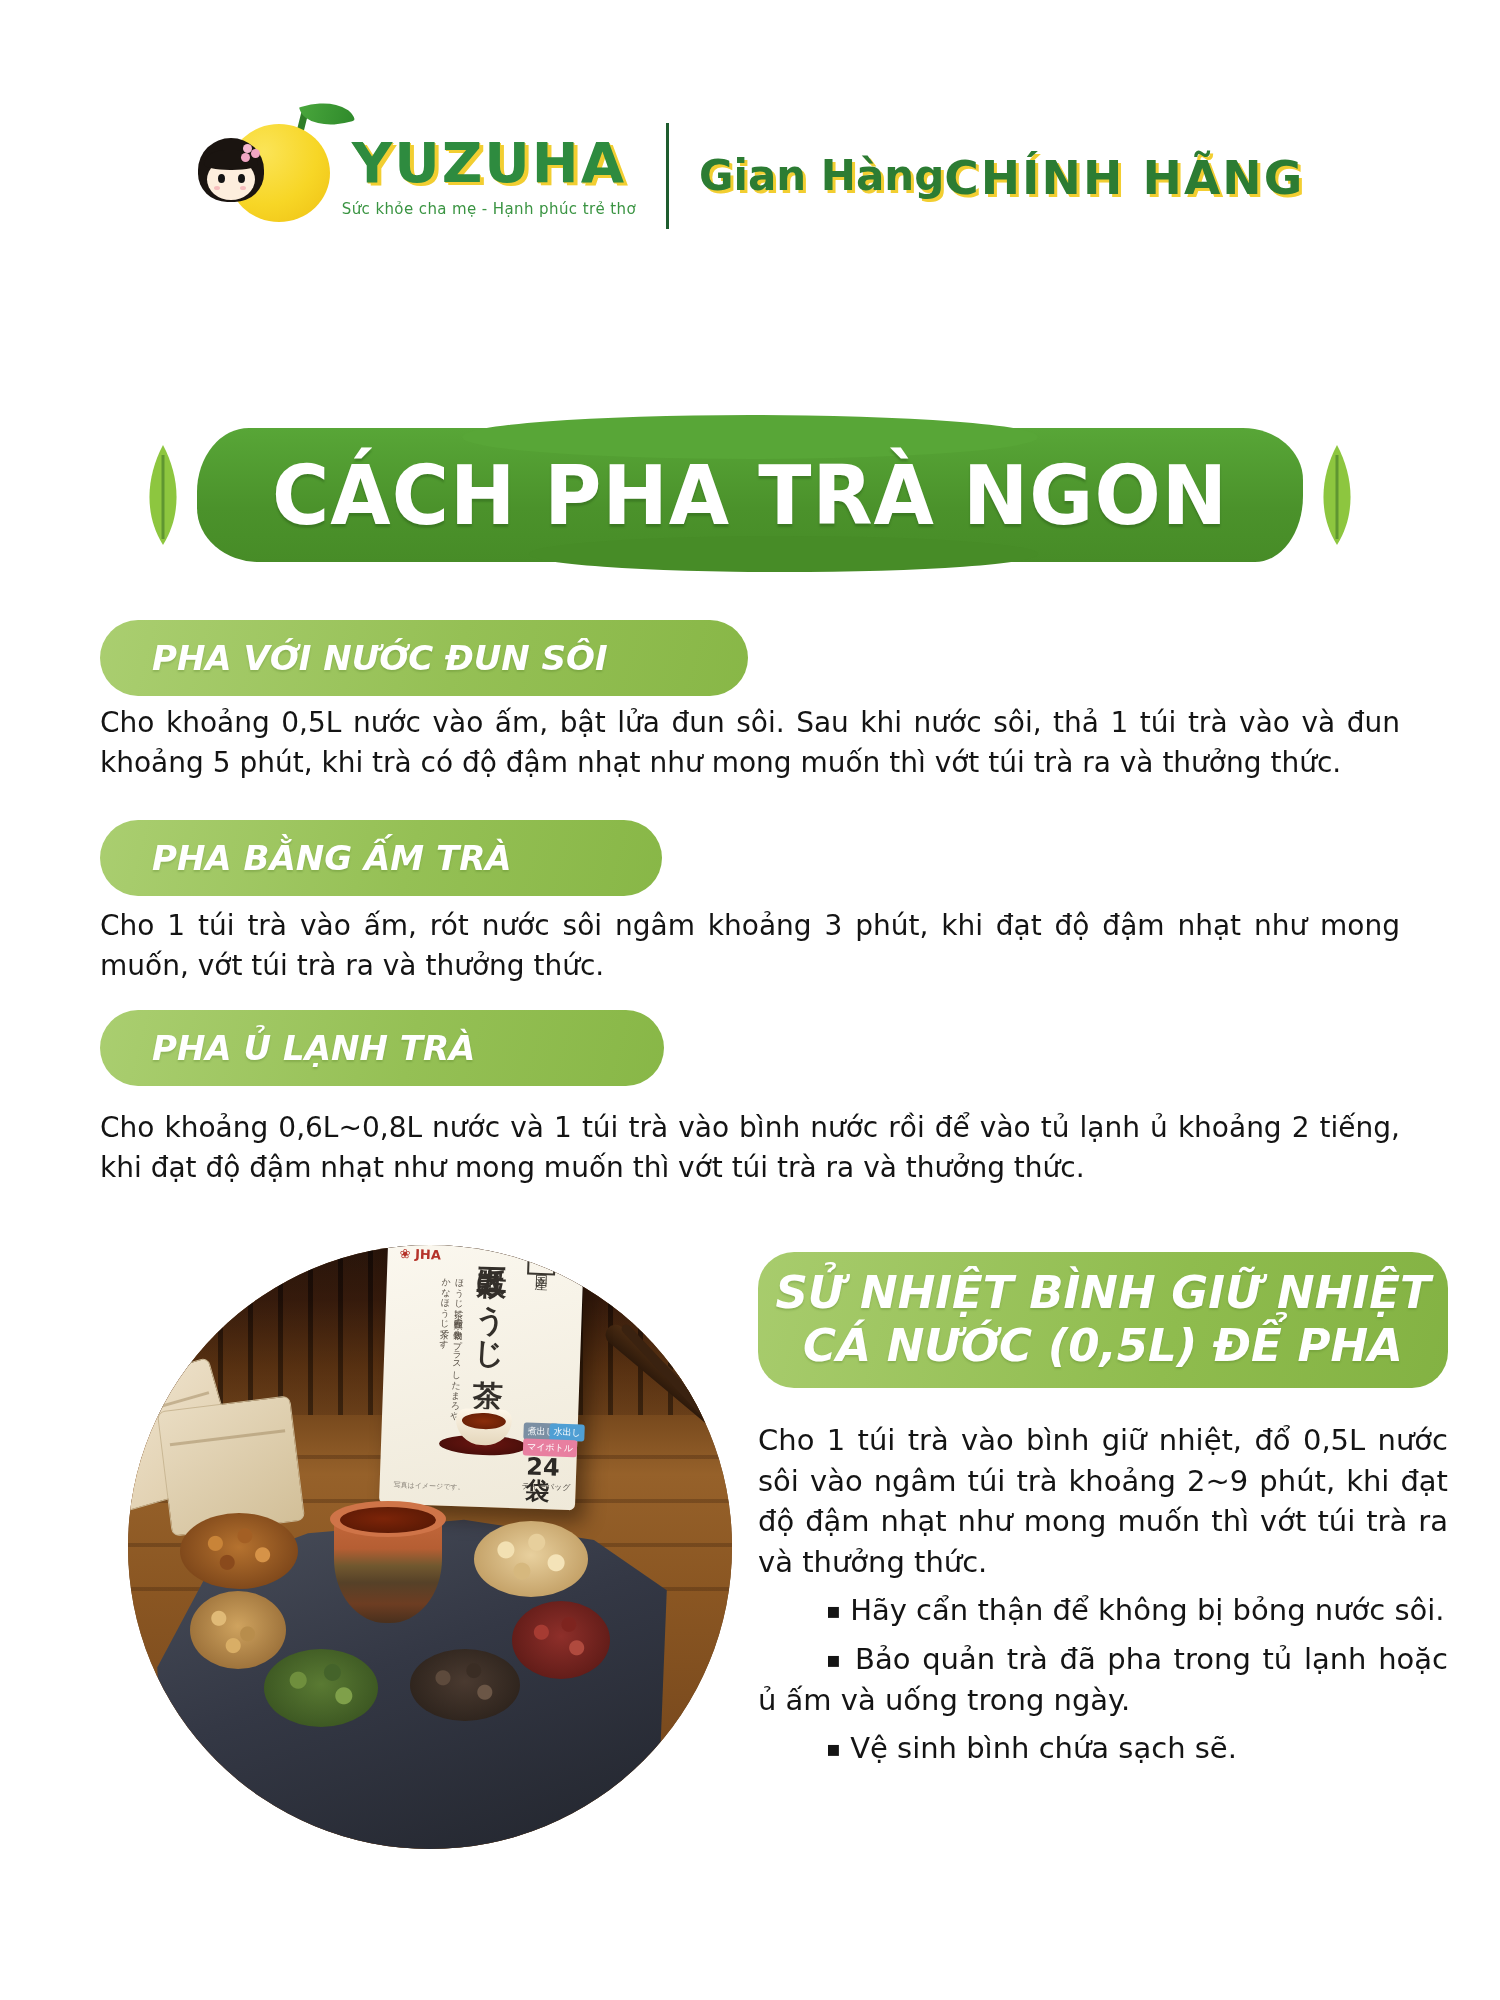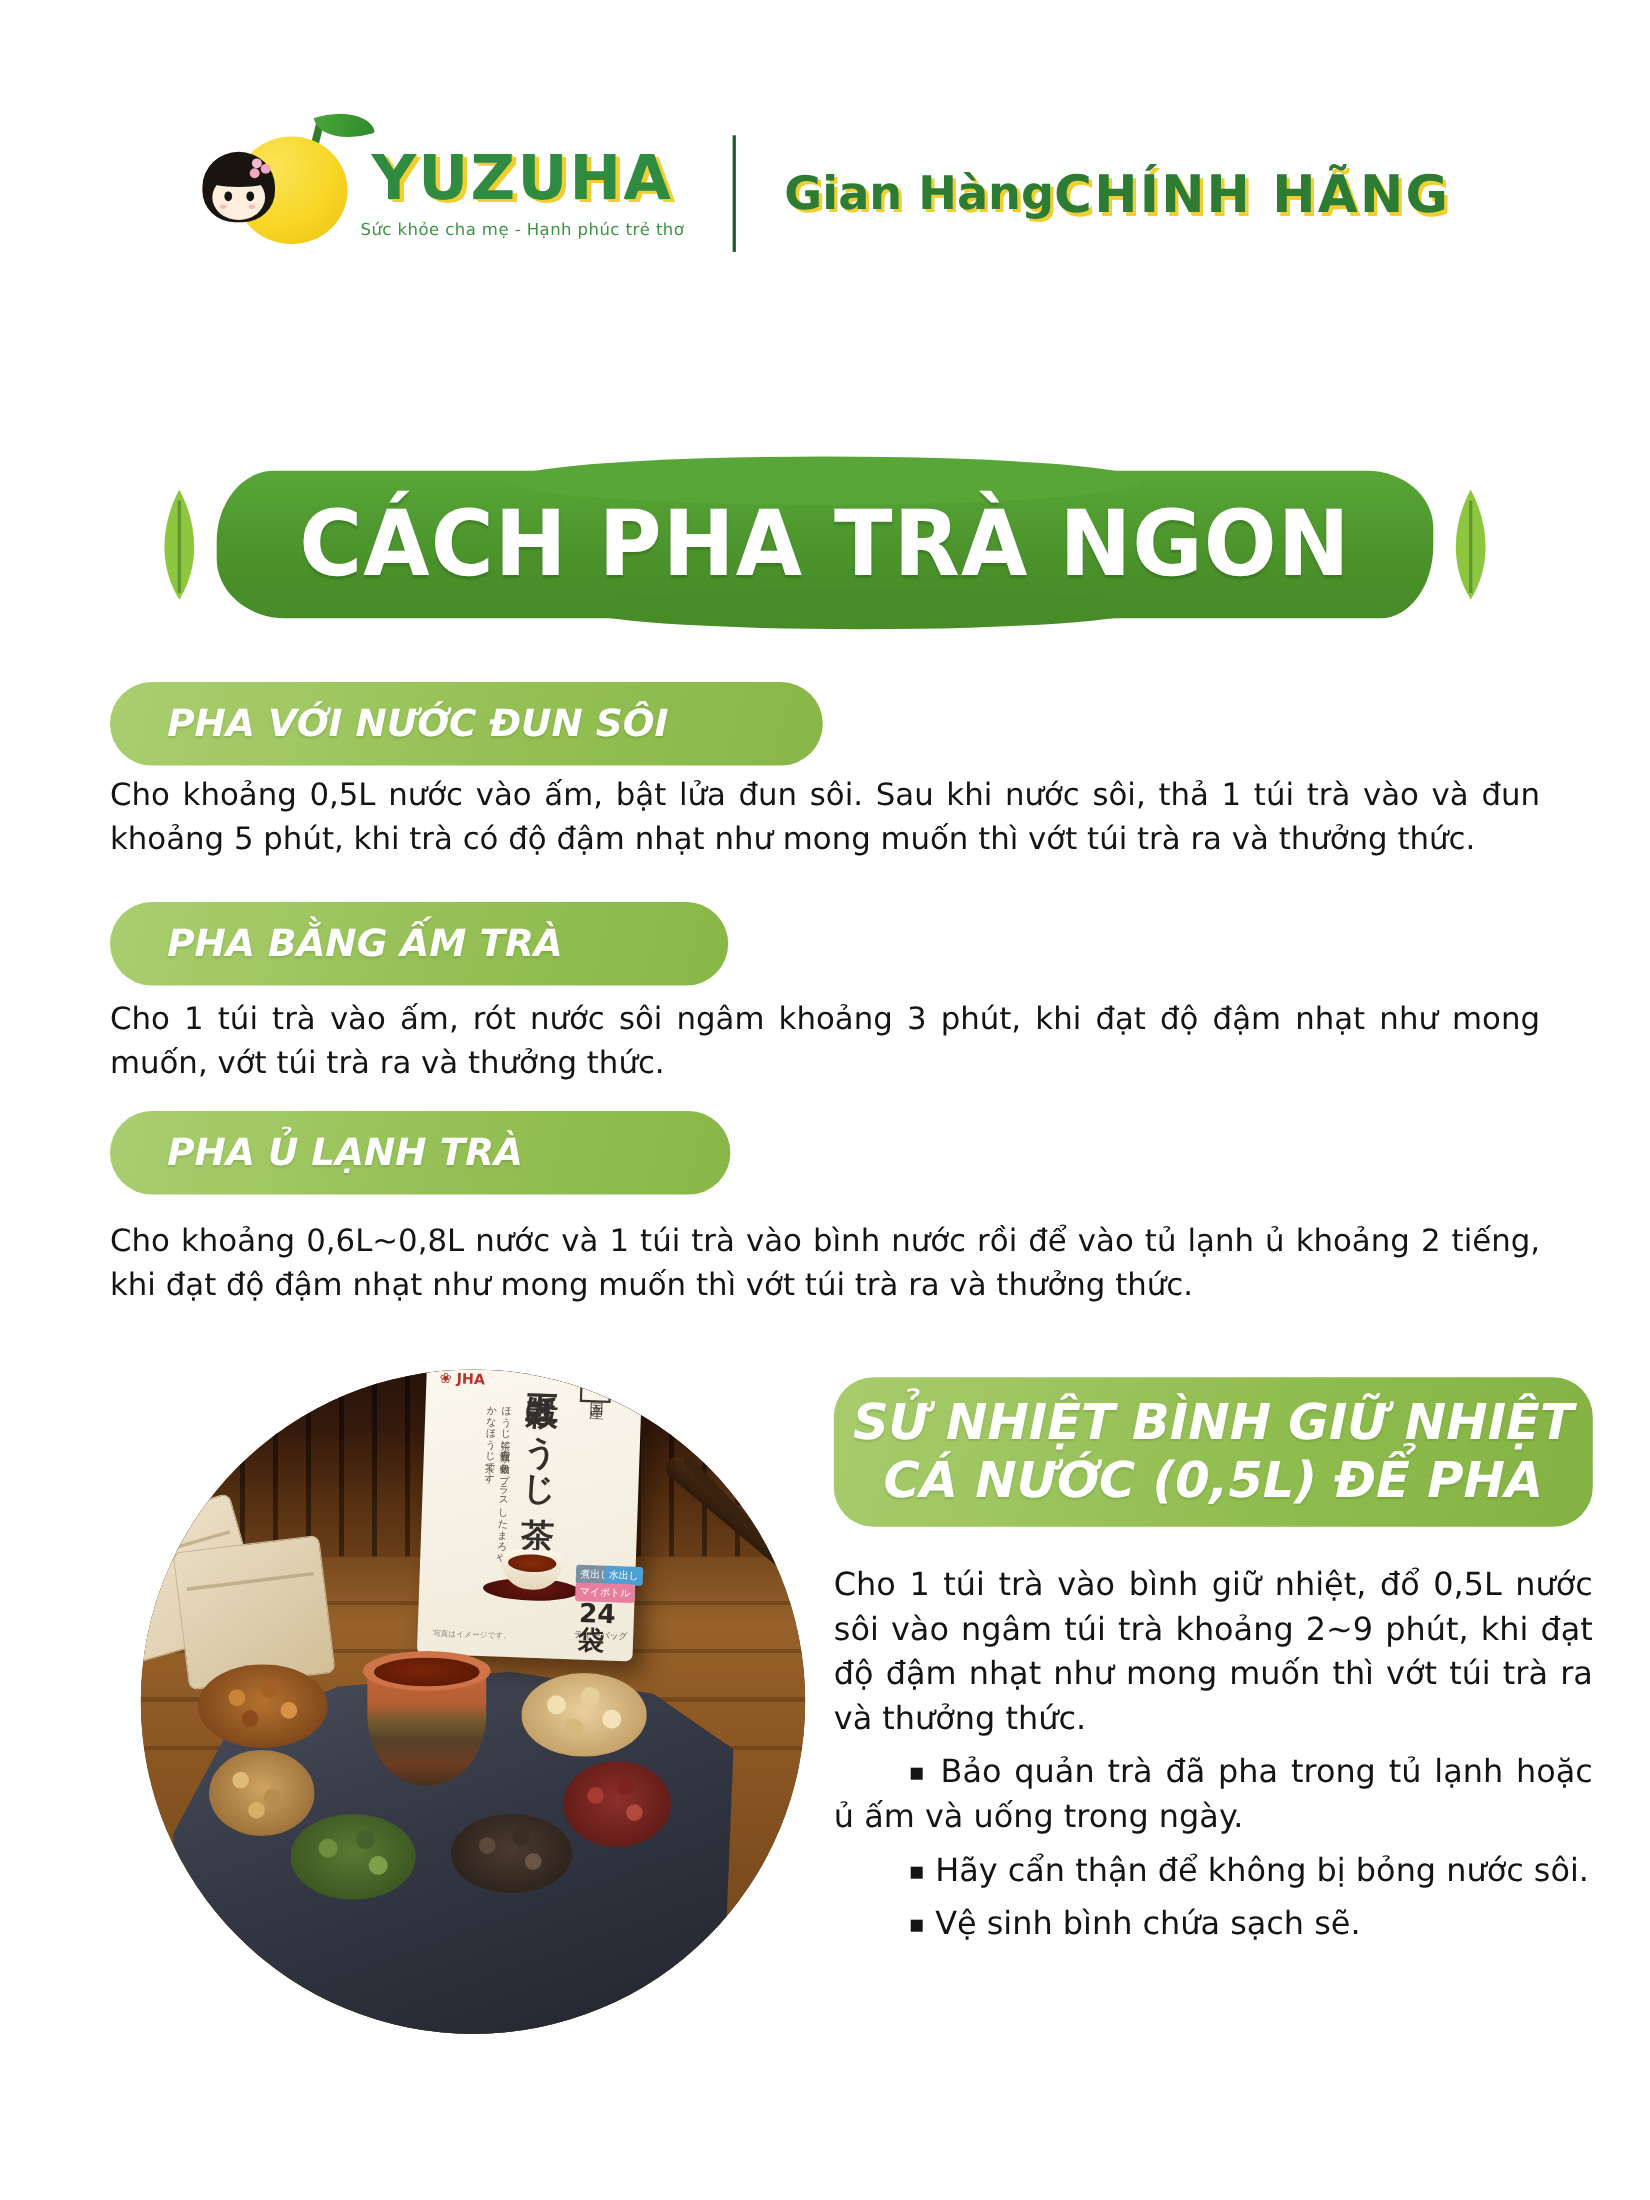--- a/index.html
+++ b/index.html
@@ -1,20 +1,20 @@
 <!DOCTYPE html>
 <html><head>
 <meta charset="utf-8">
 <style>
   html,body{margin:0;padding:0;background:#ffffff;}
   .page{position:relative;width:1500px;height:2000px;margin:0 auto;background:#ffffff;overflow:hidden;
         font-family:"DejaVu Sans","Liberation Sans",sans-serif;color:#171717;}
 
   
-  .brand-header{position:absolute;top:112px;left:0;right:0;display:flex;justify-content:center;align-items:center;gap:44px;}
+  .brand-header{position:absolute;top:112px;left:0;right:0;display:flex;justify-content:center;align-items:center;gap:30px;}
   .logo-group{display:flex;align-items:center;}
   .logo-art{position:relative;width:152px;height:128px;flex:0 0 auto;}
   .fruit{position:absolute;left:32px;top:12px;width:102px;height:98px;border-radius:50%;
          background:radial-gradient(circle at 35% 28%,#fbe457 0%,#f7d626 55%,#eec013 100%);}
   .fruit-stem{position:absolute;left:103px;top:-2px;width:7px;height:24px;background:#2f7d28;border-radius:4px;transform:rotate(14deg);}
   .fruit-leaf{position:absolute;left:106px;top:-12px;width:50px;height:28px;background:linear-gradient(120deg,#49a63c,#2f8a2b);
               border-radius:2% 100% 6% 100%;transform:rotate(-16deg);}
   .girl-hair{position:absolute;left:2px;top:26px;width:66px;height:64px;background:#1a1410;border-radius:52% 52% 46% 46%;}
   .girl-face{position:absolute;left:11px;top:47px;width:48px;height:41px;background:#fdeedd;border-radius:50%;}
   .girl-bang{position:absolute;left:8px;top:38px;width:54px;height:20px;background:#1a1410;
@@ -232,18 +232,18 @@
     <div class="pile pile-adzuki"></div>
     <div class="pile pile-black"></div>
   </div>
 
   <div class="thermos-head">
     <div>SỬ NHIỆT BÌNH GIỮ NHIỆT</div>
     <div>CÁ NƯỚC (0,5L) ĐỂ PHA</div>
   </div>
   <div class="thermos-body">
     <p>Cho 1 túi trà vào bình giữ nhiệt, đổ 0,5L nước sôi vào ngâm túi trà khoảng 2~9 phút, khi đạt độ đậm nhạt như mong muốn thì vớt túi trà ra và thưởng thức.</p>
+    <p class="bullet"><span class="marker">▪</span> <span>Hãy cẩn thận để không bị bỏng nước sôi.</span></p>
     <p class="bullet"><span class="marker">▪</span> <span>Bảo quản trà đã pha trong tủ lạnh hoặc ủ ấm và uống trong ngày.</span></p>
-    <p class="bullet"><span class="marker">▪</span> <span>Hãy cẩn thận để không bị bỏng nước sôi.</span></p>
     <p class="bullet"><span class="marker">▪</span> <span>Vệ sinh bình chứa sạch sẽ.</span></p>
   </div>
 
 </div>
 
 </body></html>

